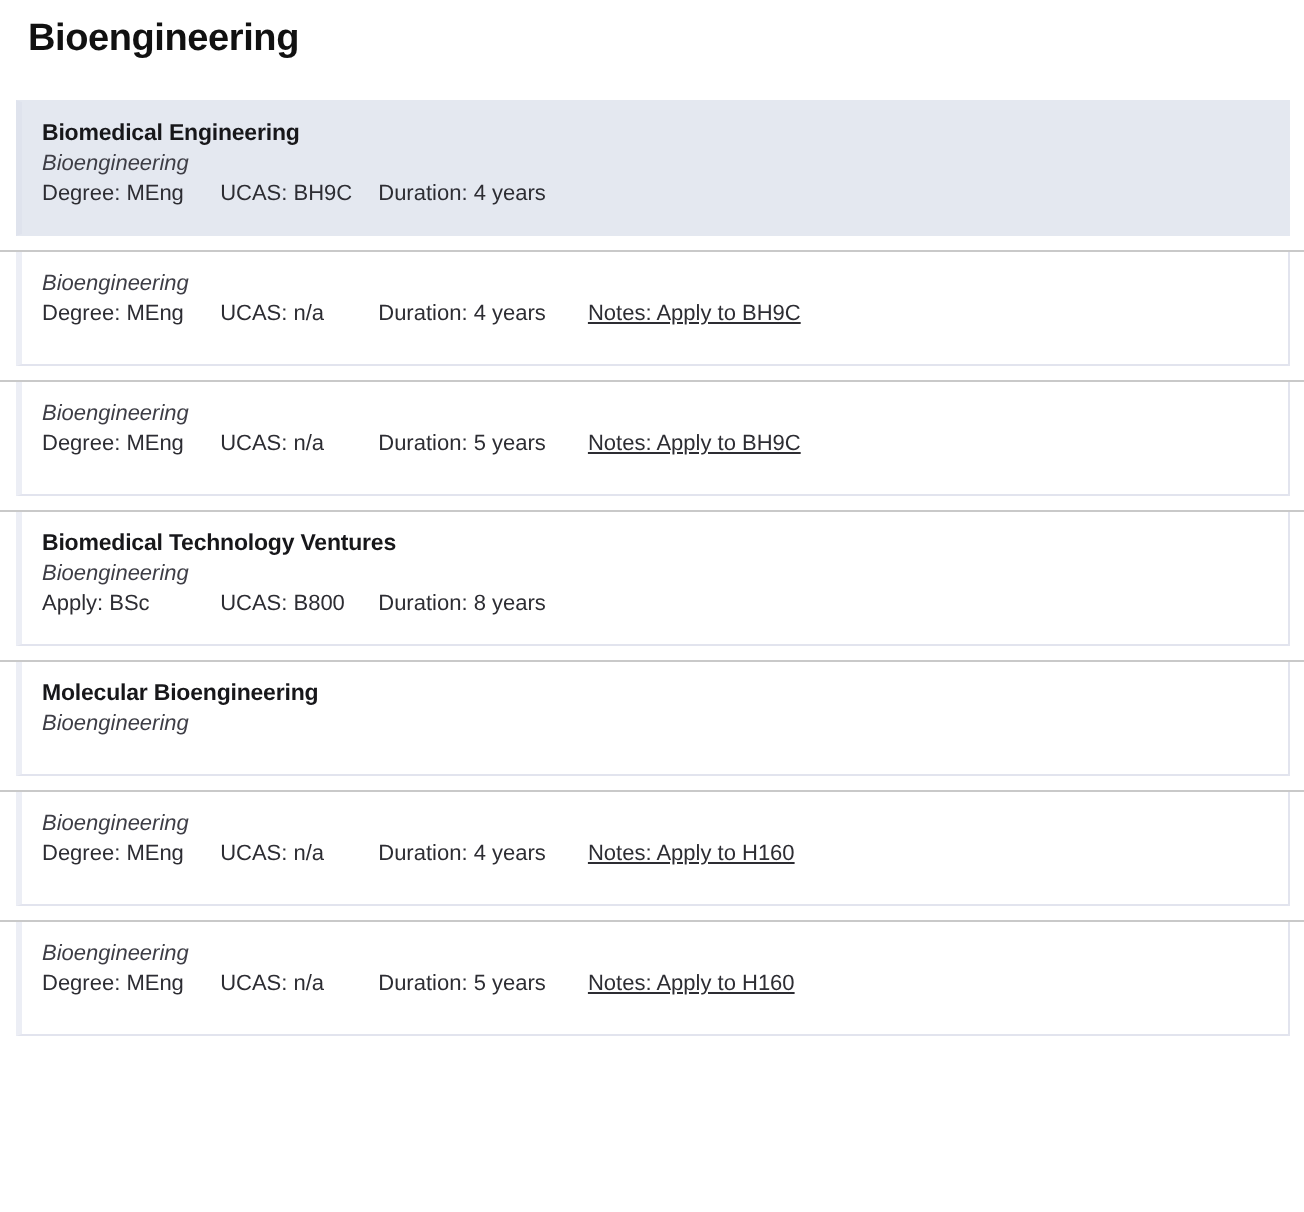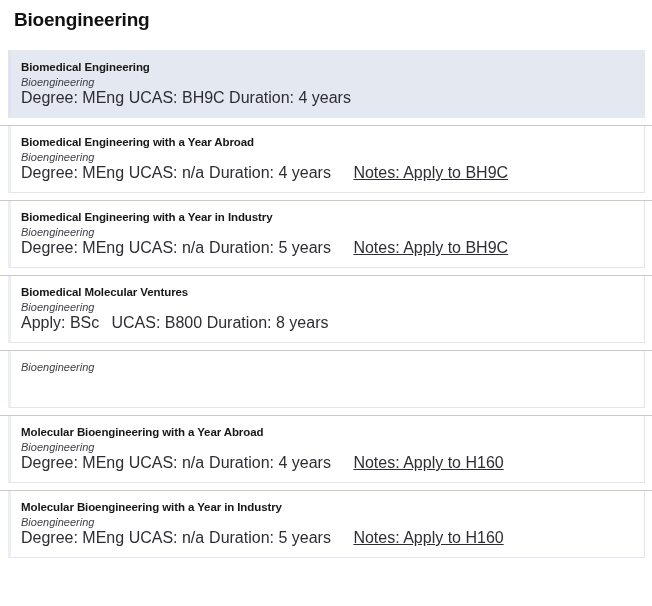--- a/index.html
+++ b/index.html
@@ -88,21 +88,21 @@
 
   .course-department {
     font-size: 11px;
     font-style: italic;
     color: #3e3e46;
     line-height: 14px;
     margin: 0 0 1px 0;
   }
 
   .course-meta {
-    font-size: 16px;
+    font-size: 11px;
     color: #2d2d33;
     line-height: 15px;
     white-space: nowrap;
   }
 
   .meta-field {
     display: inline-block;
   }
   .meta-field.f-degree   { min-width: 86px; }
   .meta-field.f-ucas     { min-width: 76px; }
@@ -127,79 +127,76 @@
         <span class="meta-field f-degree">Degree: MEng</span>
         <span class="meta-field f-ucas">UCAS: BH9C</span>
         <span class="meta-field f-duration no-notes">Duration: 4 years</span>
         
       </div>
     </div>
   </li>
 
   <li class="course-entry">
     <div class="course-card">
-      <div class="course-name">Biomedical Engineering with a Year Abroad</div>
       <div class="course-department">Bioengineering</div>
       <div class="course-meta">
         <span class="meta-field f-degree">Degree: MEng</span>
         <span class="meta-field f-ucas">UCAS: n/a</span>
         <span class="meta-field f-duration">Duration: 4 years</span>
         <span class="meta-field f-notes">Notes: Apply to BH9C</span>
       </div>
     </div>
   </li>
 
   <li class="course-entry">
     <div class="course-card">
-      <div class="course-name">Biomedical Engineering with a Year in Industry</div>
       <div class="course-department">Bioengineering</div>
       <div class="course-meta">
         <span class="meta-field f-degree">Degree: MEng</span>
         <span class="meta-field f-ucas">UCAS: n/a</span>
         <span class="meta-field f-duration">Duration: 5 years</span>
         <span class="meta-field f-notes">Notes: Apply to BH9C</span>
       </div>
     </div>
   </li>
 
   <li class="course-entry">
     <div class="course-card">
-      <div class="course-name">Biomedical Molecular Ventures</div>
+      <div class="course-name">Biomedical Technology Ventures</div>
       <div class="course-department">Bioengineering</div>
       <div class="course-meta">
         <span class="meta-field f-degree">Apply: BSc</span>
         <span class="meta-field f-ucas">UCAS: B800</span>
         <span class="meta-field f-duration no-notes">Duration: 8 years</span>
         
       </div>
     </div>
   </li>
 
   <li class="course-entry">
     <div class="course-card">
-      <div class="course-department">Bioengineering</div>
-    </div>
-  </li>
-
-  <li class="course-entry">
-    <div class="course-card">
-      <div class="course-name">Molecular Bioengineering with a Year Abroad</div>
+      <div class="course-name">Molecular Bioengineering</div>
+      <div class="course-department">Bioengineering</div>
+    </div>
+  </li>
+
+  <li class="course-entry">
+    <div class="course-card">
       <div class="course-department">Bioengineering</div>
       <div class="course-meta">
         <span class="meta-field f-degree">Degree: MEng</span>
         <span class="meta-field f-ucas">UCAS: n/a</span>
         <span class="meta-field f-duration">Duration: 4 years</span>
         <span class="meta-field f-notes">Notes: Apply to H160</span>
       </div>
     </div>
   </li>
 
   <li class="course-entry">
     <div class="course-card">
-      <div class="course-name">Molecular Bioengineering with a Year in Industry</div>
       <div class="course-department">Bioengineering</div>
       <div class="course-meta">
         <span class="meta-field f-degree">Degree: MEng</span>
         <span class="meta-field f-ucas">UCAS: n/a</span>
         <span class="meta-field f-duration">Duration: 5 years</span>
         <span class="meta-field f-notes">Notes: Apply to H160</span>
       </div>
     </div>
   </li>
 </ul>

